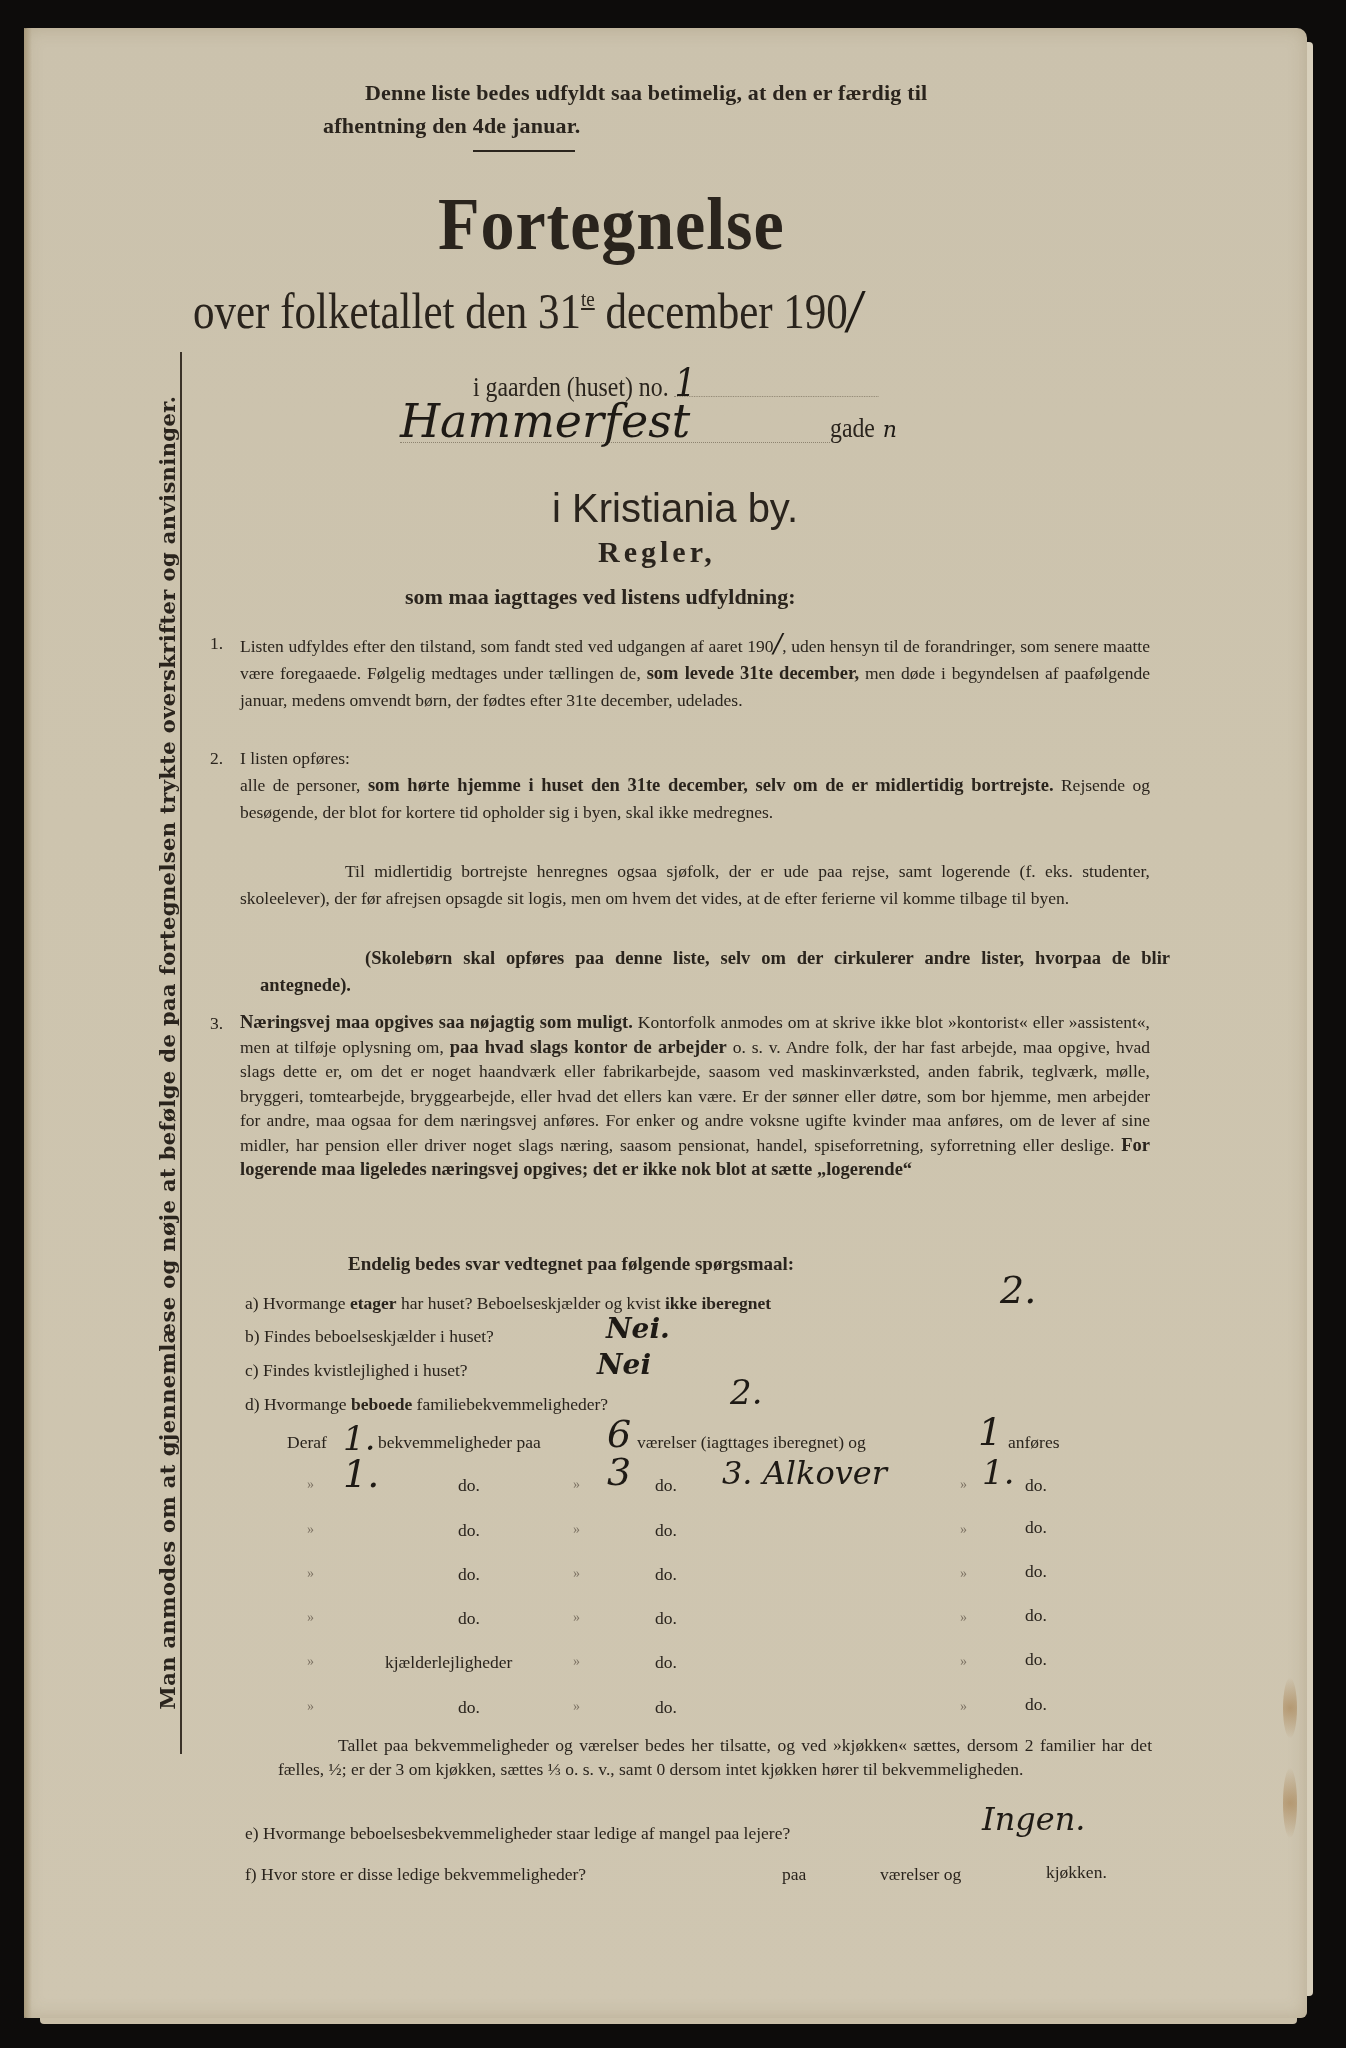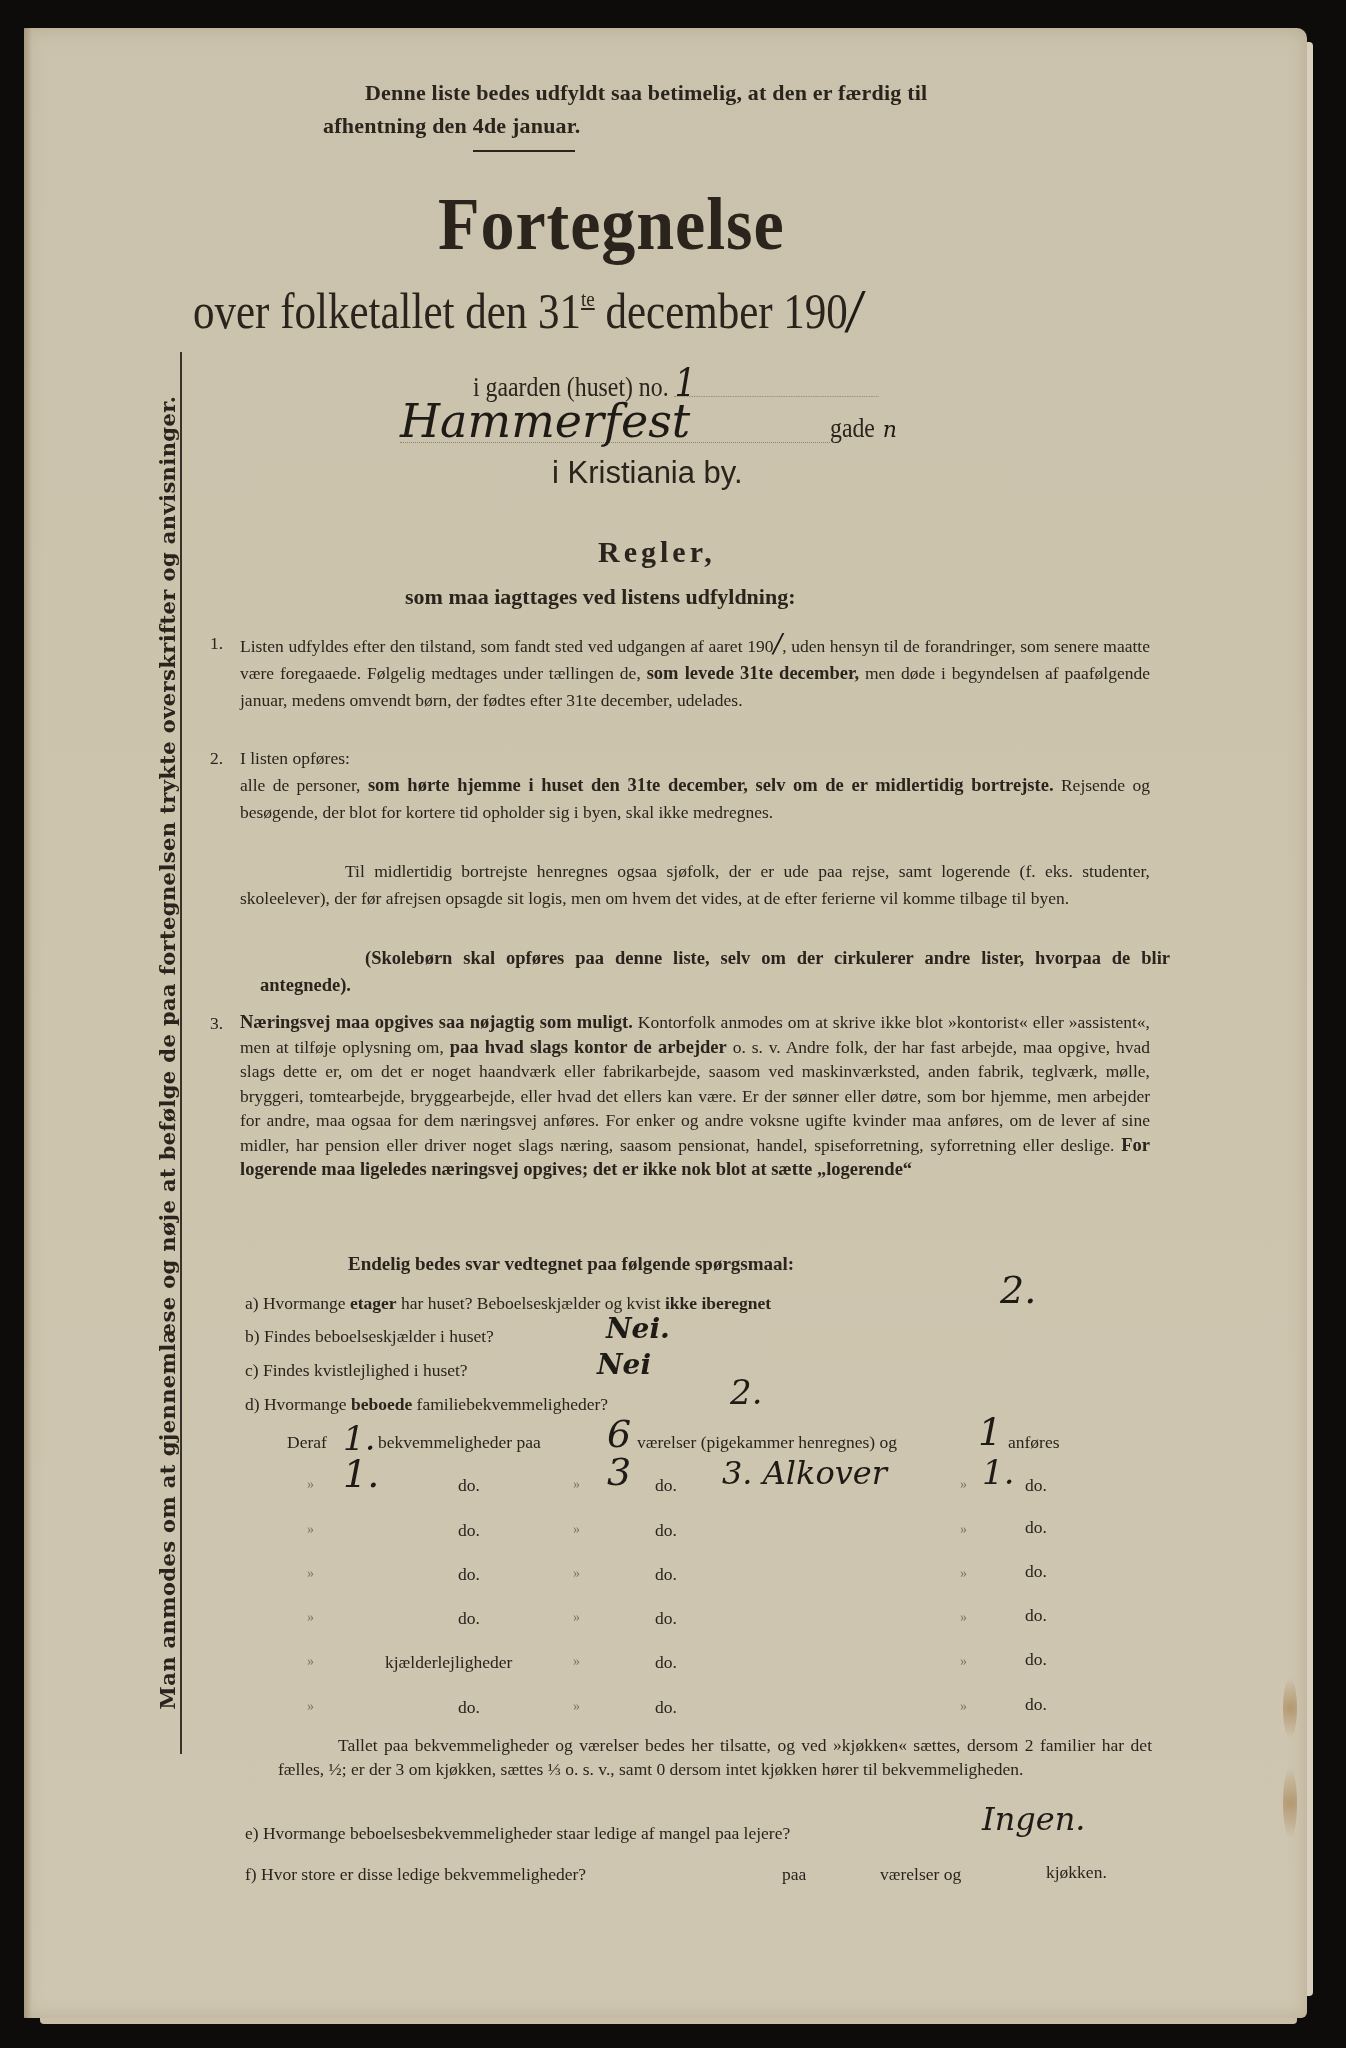--- a/index.html
+++ b/index.html
@@ -34,21 +34,21 @@
   .notice { font-weight: bold; font-size: 22px; letter-spacing: 0.2px; }
   .notice .u { border-bottom: 2px solid #2a241d; padding-bottom: 12px; }
 
   .title { font-size: 74px; font-weight: bold; letter-spacing: 1px; transform: scaleX(0.92); transform-origin: left; }
   .subtitle { font-size: 50px; transform: scaleX(0.86); transform-origin: left; }
   .subtitle sup { font-size: 22px; vertical-align: 22px; text-decoration: underline; }
   .hand { font-family: "DejaVu Serif", serif; font-style: italic; color: #1e1a15; }
 
   .addr { font-size: 28px; transform: scaleX(0.85); transform-origin: left; }
   .dotline { border-bottom: 1px dotted #8d8370; display: inline-block; }
-  .city { font-family: "Liberation Sans", sans-serif; font-size: 31px; }
+  .city { font-family: "Liberation Sans", sans-serif; font-size: 40px; margin-top: 31px; }
 
   .rules-h { font-size: 30px; font-weight: bold; letter-spacing: 4px; }
   .rules-sub { font-size: 22px; font-weight: bold; }
 
   .para { font-size: 17.5px; line-height: 27px; position: absolute; white-space: normal; text-align: justify; }
   .para b { font-size: 18.5px; }
   .num { position: absolute; font-size: 17.5px; }
 
   .q { font-size: 17.5px; }
   .do { font-size: 17.5px; }
@@ -142,21 +142,21 @@
   <span>Hvormange </span><b>beboede</b><span> familiebekvemmeligheder?</span>
 </div>
 <div class="abs hand" style="left:730px; top:1372px; font-size:34px;">2.</div>
 
 <div class="abs q" style="left:287px; top:1432px;">
   <span>Deraf</span>
 </div>
 <div class="abs hand" style="left:343px; top:1418px; font-size:34px;">1.</div>
 <div class="abs q" style="left:378px; top:1432px;">bekvemmeligheder paa</div>
 <div class="abs hand" style="left:607px; top:1412px; font-size:38px;">6</div>
-<div class="abs q" style="left:637px; top:1432px;">værelser (pigekammer henregnes) og</div>
+<div class="abs q" style="left:637px; top:1432px;">værelser (iagttages iberegnet) og</div>
 <div class="abs hand" style="left:978px; top:1410px; font-size:38px;">1</div>
 <div class="abs q" style="left:1008px; top:1432px;">anføres</div>
 
 <div>
 
   <div class="abs quote-mark" style="left:307px; top:1477px;">»</div>
   <div class="abs hand" style="left:343px; top:1452px; font-size:38px;">1.</div>
   <div class="abs do" style="left:458px; top:1475px;">do.</div>
   <div class="abs quote-mark" style="left:573px; top:1477px;">»</div>
   <div class="abs hand" style="left:607px; top:1450px; font-size:38px;">3</div>

